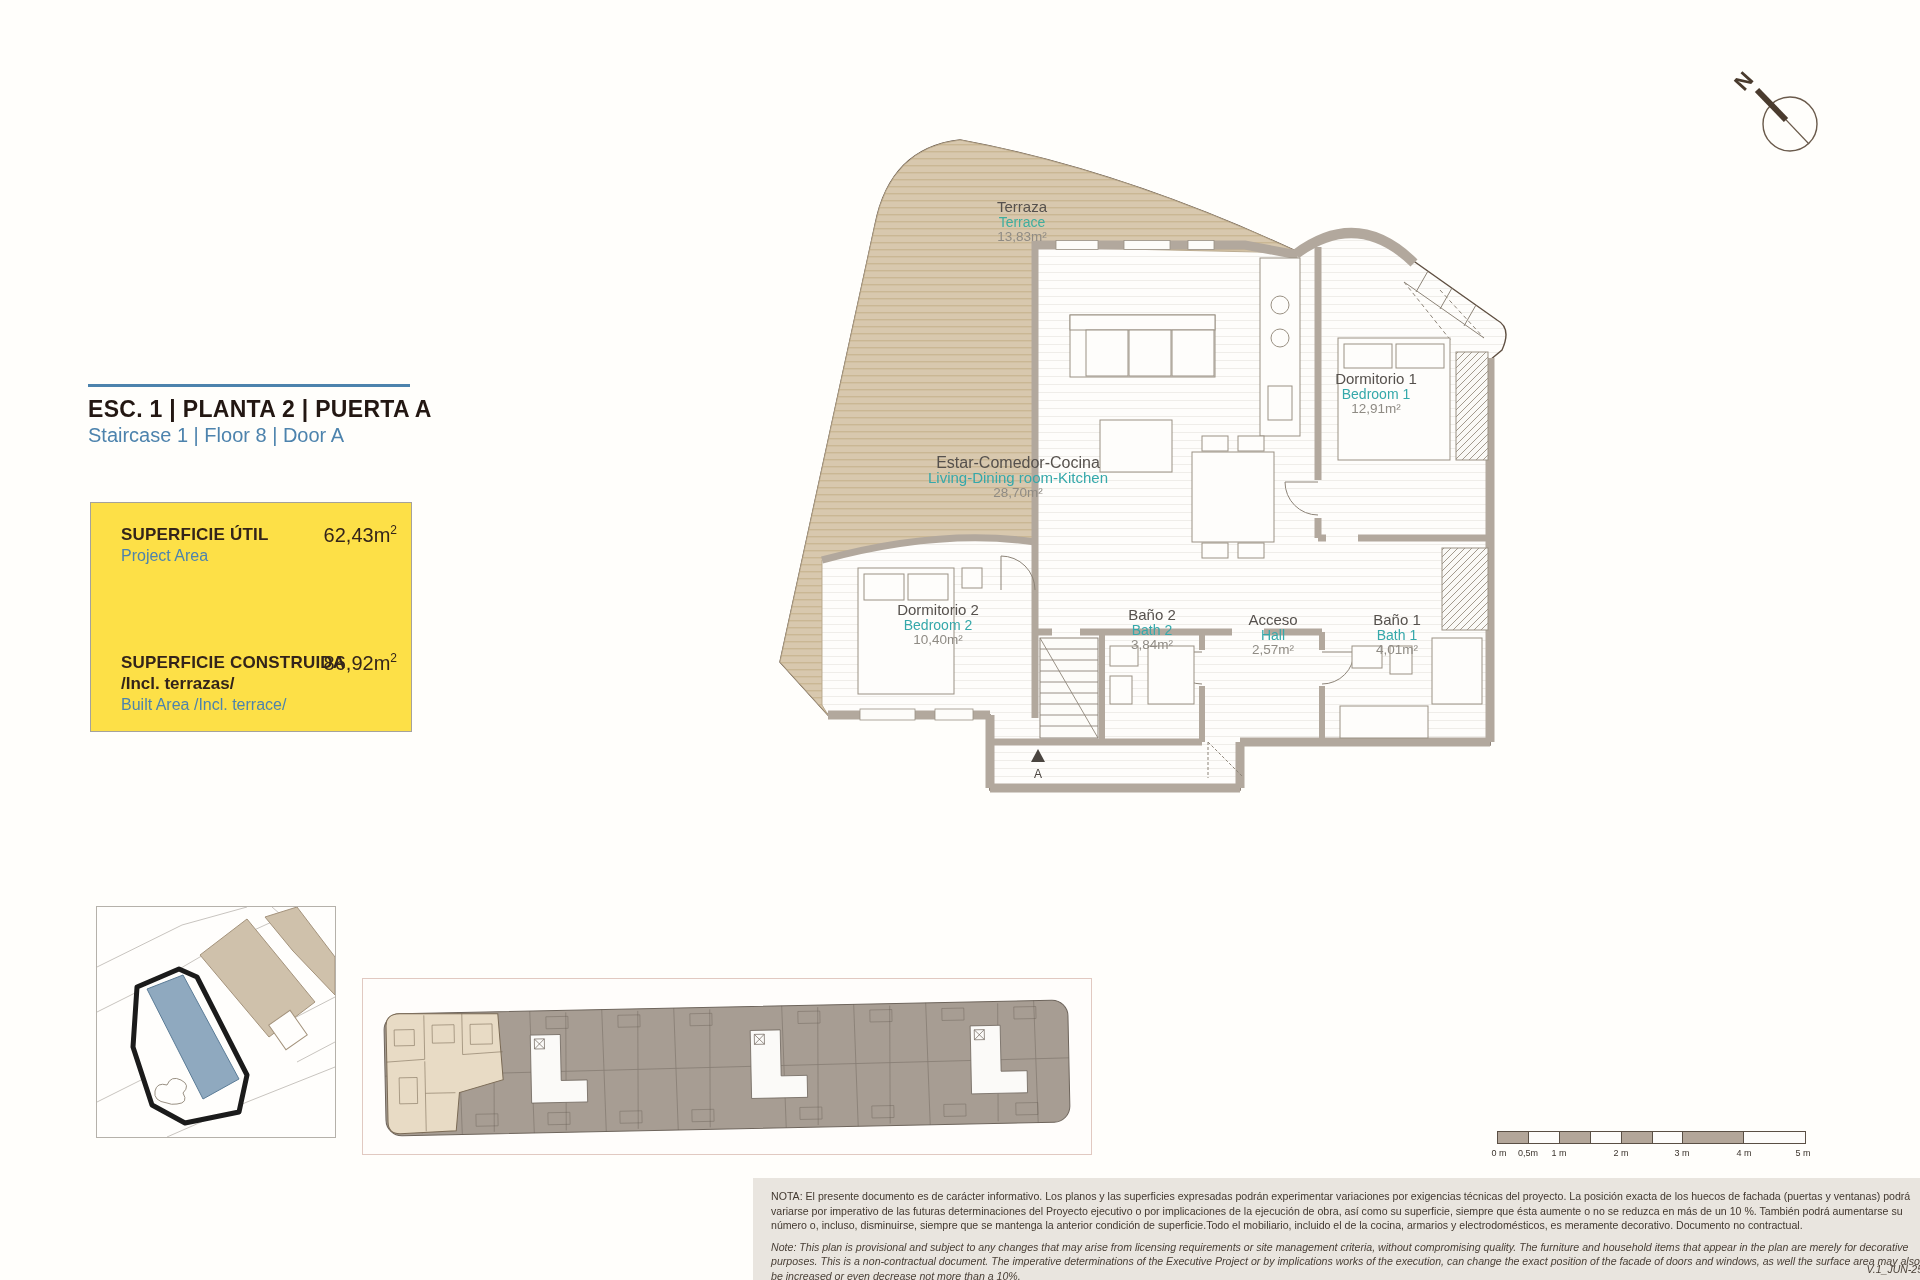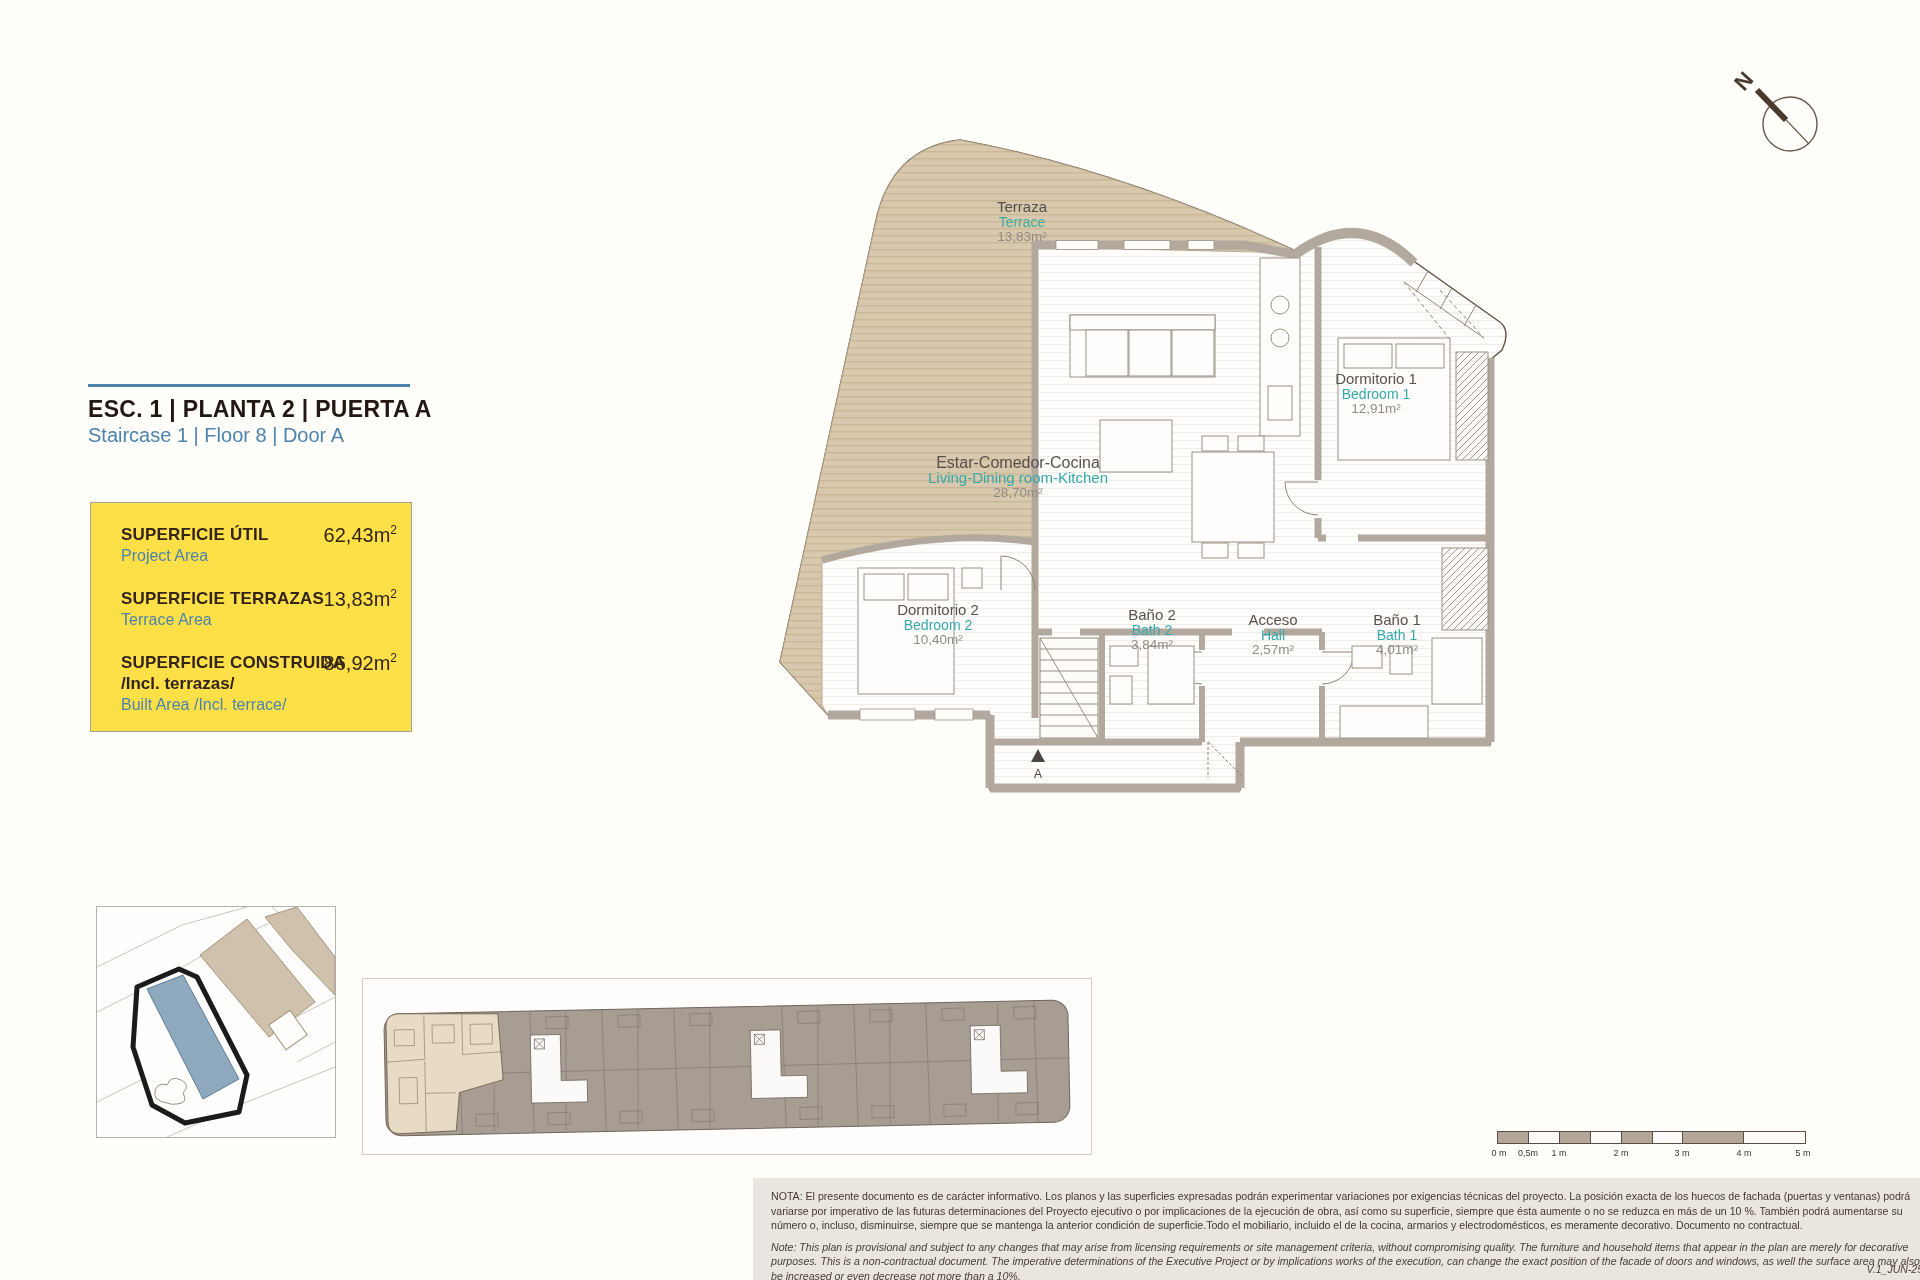--- a/index.html
+++ b/index.html
@@ -217,25 +217,20 @@
 <div class="abs" id="title-rule"></div>
 <div class="abs" id="plan-title">ESC. 1 | PLANTA 2 | PUERTA A</div>
 <div class="abs" id="plan-subtitle">Staircase 1 | Floor 8 | Door A</div>
 
 <div class="abs" id="area-box">
   <div class="area-row" style="top:22px">
     <div class="area-label">SUPERFICIE ÚTIL</div>
     <div class="area-sub">Project Area</div>
     <div class="area-value"><span>62,43</span><span>m</span><sup>2</sup></div>
   </div>
-  <div class="area-row" style="top:86px">
-    <div class="area-label">SUPERFICIE TERRAZAS</div>
-    <div class="area-sub">Terrace Area</div>
-    <div class="area-value"><span>13,83</span><span>m</span><sup>2</sup></div>
-  </div>
   <div class="area-row" style="top:150px">
     <div class="area-label">SUPERFICIE CONSTRUIDA</div>
     <div class="area-label2">/Incl. terrazas/</div>
     <div class="area-sub">Built Area /Incl. terrace/</div>
     <div class="area-value"><span>86,92</span><span>m</span><sup>2</sup></div>
   </div>
 </div>
 
 <div class="abs" id="site-box">
   <svg width="238" height="230" viewBox="0 0 238 230">

